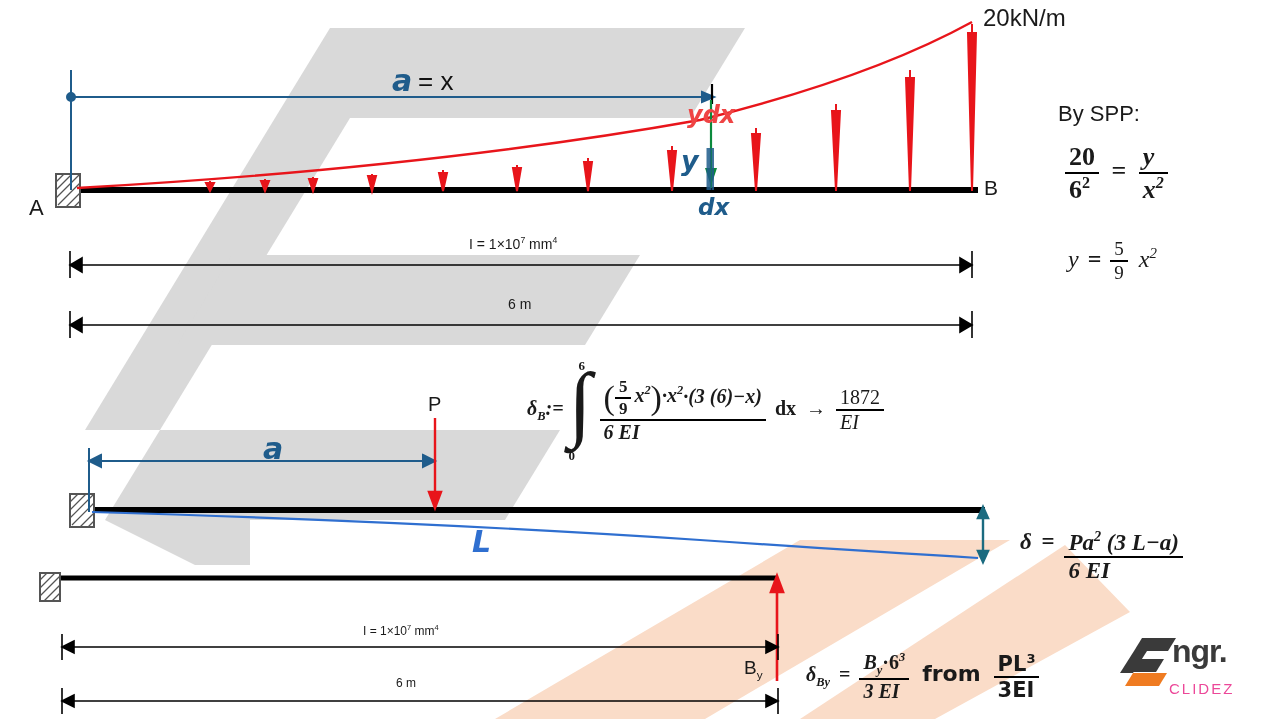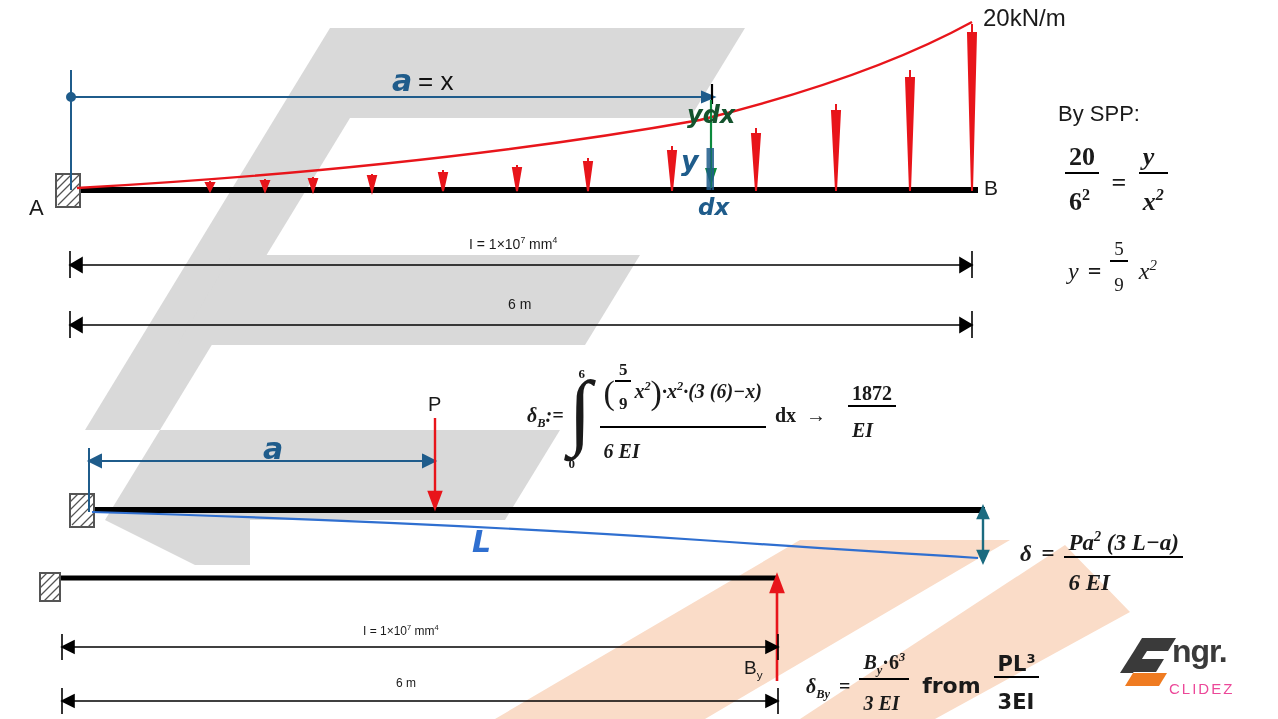--- a/index.html
+++ b/index.html
@@ -5,21 +5,21 @@
   html,body{margin:0;padding:0;background:#ffffff;}
   body{width:1278px;height:719px;position:relative;overflow:hidden;
        font-family:"Liberation Sans",sans-serif;color:#1a1a1a;}
   #stage{position:absolute;left:0;top:0;width:1278px;height:719px;}
   .layer{position:absolute;left:0;top:0;width:1278px;height:719px;}
   .lbl{position:absolute;white-space:nowrap;line-height:1;}
   .hand{font-family:"DejaVu Sans",sans-serif;font-style:italic;}
   
   .mfrac{display:inline-block;vertical-align:middle;text-align:left;}
   .mfrac .num{display:block;padding:0 4px;border-bottom:2px solid #000;}
-  .mfrac .den{display:block;padding:12px 4px;}
+  .mfrac .den{display:block;padding:0 4px;}
   sup{font-size:.62em;vertical-align:super;}
   sub{font-size:.62em;vertical-align:sub;}
   .eqbox{position:absolute;font-family:"Liberation Serif",serif;}
 </style>
 </head>
 <body>
 
 <div id="stage">
 
   <svg class="layer" viewBox="0 0 1278 719">
@@ -116,21 +116,21 @@
     </g>
   </svg>
 
   <div class="lbl" style="left:29px;top:197px;font-size:22px;">A</div>
   <div class="lbl" style="left:984px;top:177px;font-size:21px;">B</div>
   <div class="lbl" style="left:983px;top:6px;font-size:24px;">20kN/m</div>
 
   <div class="lbl hand" style="left:392px;top:66px;font-size:30px;color:#1f5c8b;font-weight:bold;">a</div>
   <div class="lbl" style="left:418px;top:68px;font-size:26px;color:#111;">= x</div>
 
-  <div class="lbl hand" style="left:687px;top:103px;font-size:24px;color:#14532d;font-weight:bold;">ydx</div>
+  <div class="lbl hand" style="left:687px;top:103px;font-size:24px;color:#ef4444;font-weight:bold;">ydx</div>
   <div class="lbl hand" style="left:681px;top:147px;font-size:27px;color:#1f5c8b;font-weight:bold;">y</div>
   <div class="lbl hand" style="left:698px;top:196px;font-size:23px;color:#1f5c8b;font-weight:bold;">dx</div>
 
   <div class="lbl" style="left:469px;top:236px;font-size:14px;">
     <span>I = 1×10</span><sup>7</sup><span> mm</span><sup>4</sup>
   </div>
   <div class="lbl" style="left:508px;top:297px;font-size:14px;">6 m</div>
 
   <svg class="layer" viewBox="0 0 1278 719">
     <line x1="90" y1="510" x2="985" y2="510" stroke="#000" stroke-width="6"></line>
@@ -246,21 +246,21 @@
       <span style="position:absolute;left:0px;bottom:-4px;font-size:13px;font-weight:bold;">0</span>
     </span>
     <span class="mfrac" style="font-size:20px;">
       <span class="num" style="font-weight:bold;">
         <span style="display:inline-block;vertical-align:middle;font-size:34px;font-weight:normal;">(</span><span class="mfrac" style="font-size:17px;"><span class="num">5</span><span class="den">9</span></span><span style="font-style:italic;padding-left:3px;"><span>x</span><sup>2</sup></span><span style="display:inline-block;vertical-align:middle;font-size:34px;font-weight:normal;">)</span><span style="font-style:italic;"><span>·x</span><sup>2</sup></span><span style="font-style:italic;">·(3 (6)−x)</span>
       </span>
       <span class="den" style="font-style:italic;font-weight:bold;">6 EI</span>
     </span>
     <span style="font-weight:bold;padding-left:4px;">dx</span>
     <span style="padding:0 5px;">→</span>
-    <span class="mfrac" style="font-weight:bold;margin-left:12px;">
+    <span class="mfrac" style="font-weight:normal;">
       <span class="num">1872</span>
       <span class="den" style="font-style:italic;">EI</span>
     </span>
   </div>
 
   <div class="eqbox" style="left:1020px;top:503px;font-size:23px;font-weight:bold;">
     <span style="font-style:italic;">δ</span>
     <span style="padding:0 4px;">=</span>
     <span class="mfrac" style="font-style:italic;margin-top:25px;">
       <span class="num"><span>Pa</span><sup>2</sup><span> (3 L−a)</span></span>

